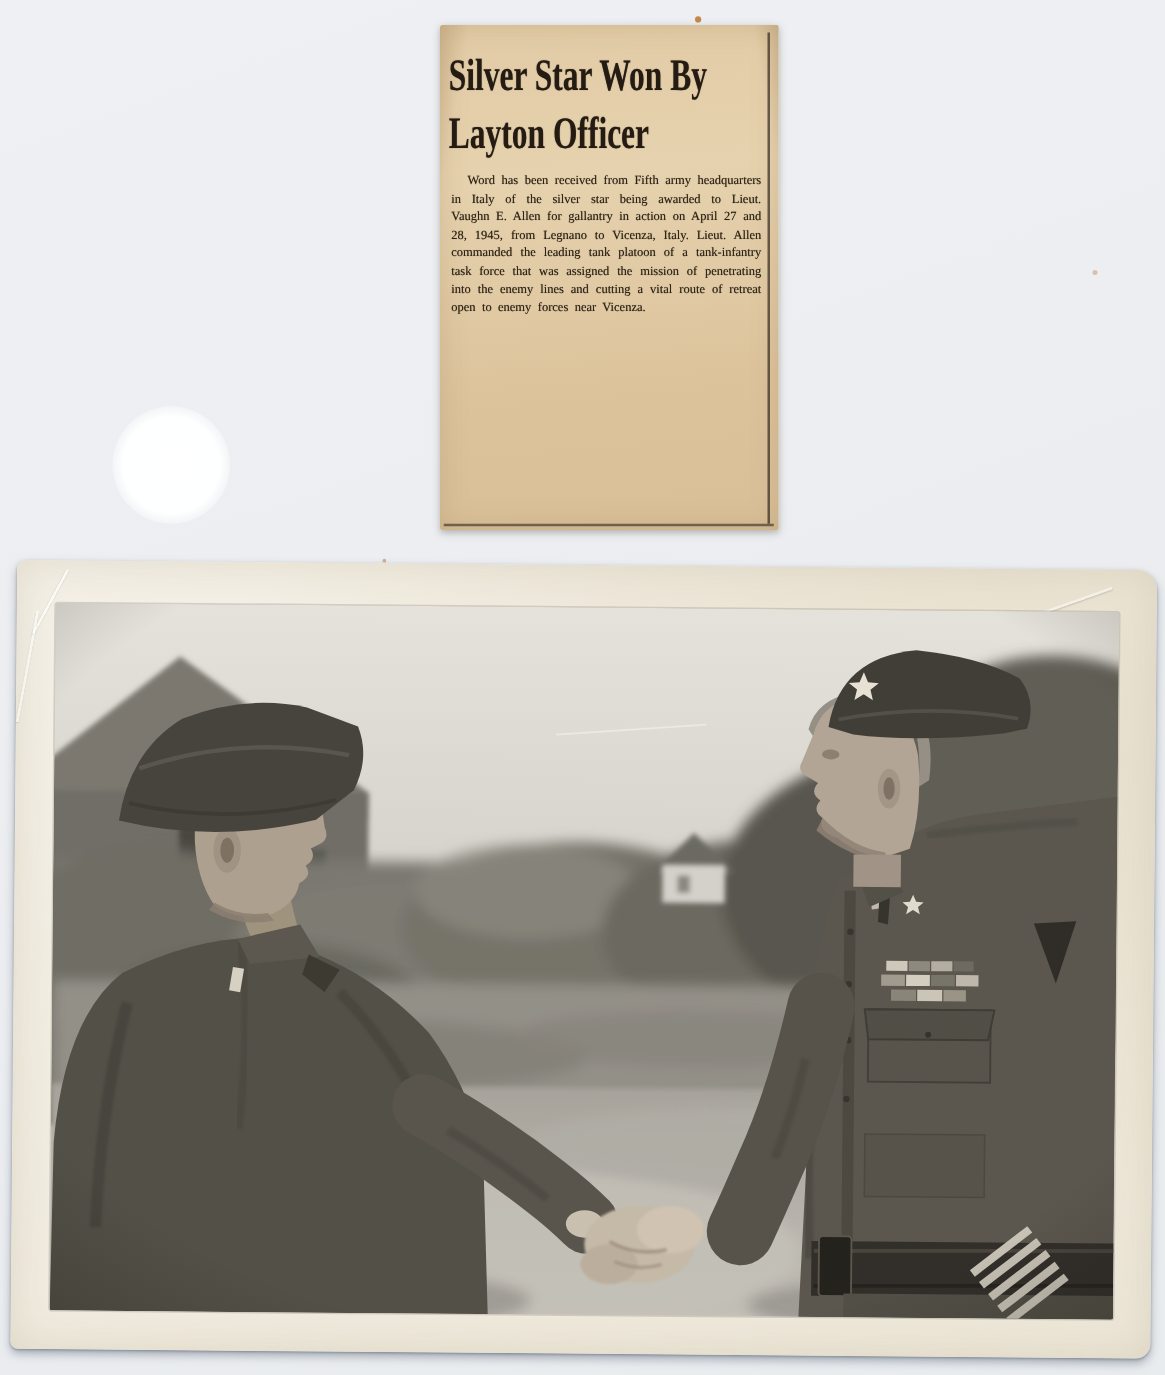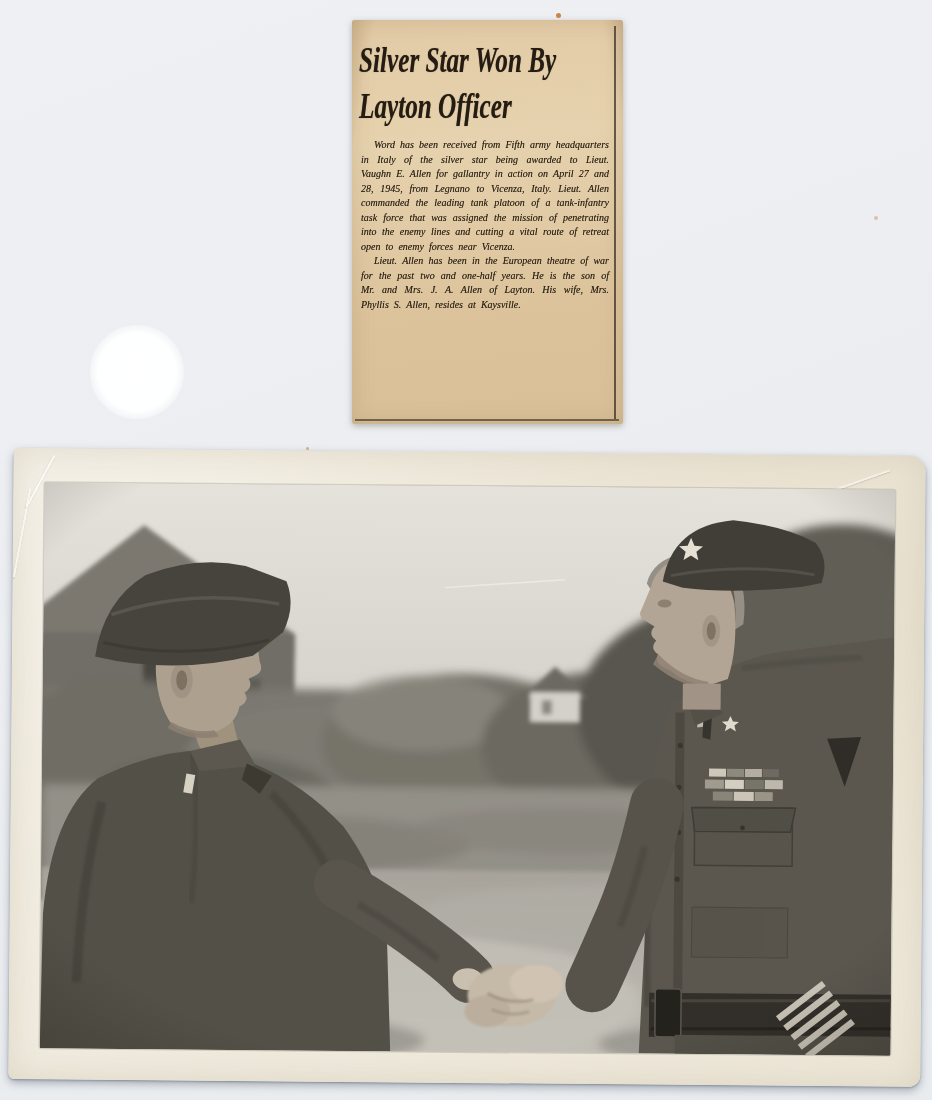--- a/index.html
+++ b/index.html
@@ -2,21 +2,21 @@
 <html><head>
 <meta charset="utf-8">
 <style>
   html,body{margin:0;padding:0;}
   body{
     width:932px;height:1100px;position:relative;overflow:hidden;
     background:linear-gradient(160deg,#eef0f3 0%,#ecEEf1 40%,#e9ecef 100%);
     background-color:#edeff2;
     font-family:"Liberation Serif", serif;
   }
-  .page{position:absolute;inset:0;font-style:italic;}
+  .page{position:absolute;inset:0;}
   
   .speck{position:absolute;border-radius:50%;}
   .s1{left:556px;top:13px;width:5px;height:5px;background:#c0742f;opacity:.85;}
   .s2{left:874px;top:216px;width:4px;height:4px;background:#cfa17a;opacity:.6;}
   .s3{left:306px;top:447px;width:3px;height:3px;background:#b9742c;opacity:.5;}
   
   .hole{
     position:absolute;left:90px;top:325px;width:94px;height:94px;border-radius:50%;
     background:radial-gradient(circle, #ffffff 0%, #feffff 58%, rgba(255,255,255,0) 78%);
   }
@@ -87,21 +87,20 @@
 
   <div class="clipping">
     <div class="rule-right"></div>
     <div class="rule-bottom"></div>
     <h1 class="headline">
       <span class="hl">Silver Star Won By</span>
       <span class="hl">Layton Officer</span>
     </h1>
     <div class="bodytext">
       <p>Word has been received from Fifth army headquarters in Italy of the silver star being awarded to Lieut. Vaughn E. Allen for gallantry in action on April 27 and 28, 1945, from Legnano to Vicenza, Italy. Lieut. Allen commanded the leading tank platoon of a tank-infantry task force that was assigned the mission of penetrating into the enemy lines and cutting a vital route of retreat open to enemy forces near Vicenza.</p>
-      <p>Lieut. Allen has been in the European theatre of war for the past two and one-half years. He is the son of Mr. and Mrs. J. A. Allen of Layton. His wife, Mrs. Phyllis S. Allen, resides at Kaysville.</p>
     </div>
   </div>
 
   <div class="photo">
     <div class="crease c1"></div>
     <div class="crease c2"></div>
     <div class="crease c3"></div>
     <div class="photo-inner">
       <svg viewBox="0 0 852 567" role="img" xmlns="http://www.w3.org/2000/svg" aria-label="Black-and-white photograph of a young U.S. Army lieutenant (left) shaking hands with a brigadier general (right) outdoors, with trees, a building and a dirt field in the background">
         <defs>

